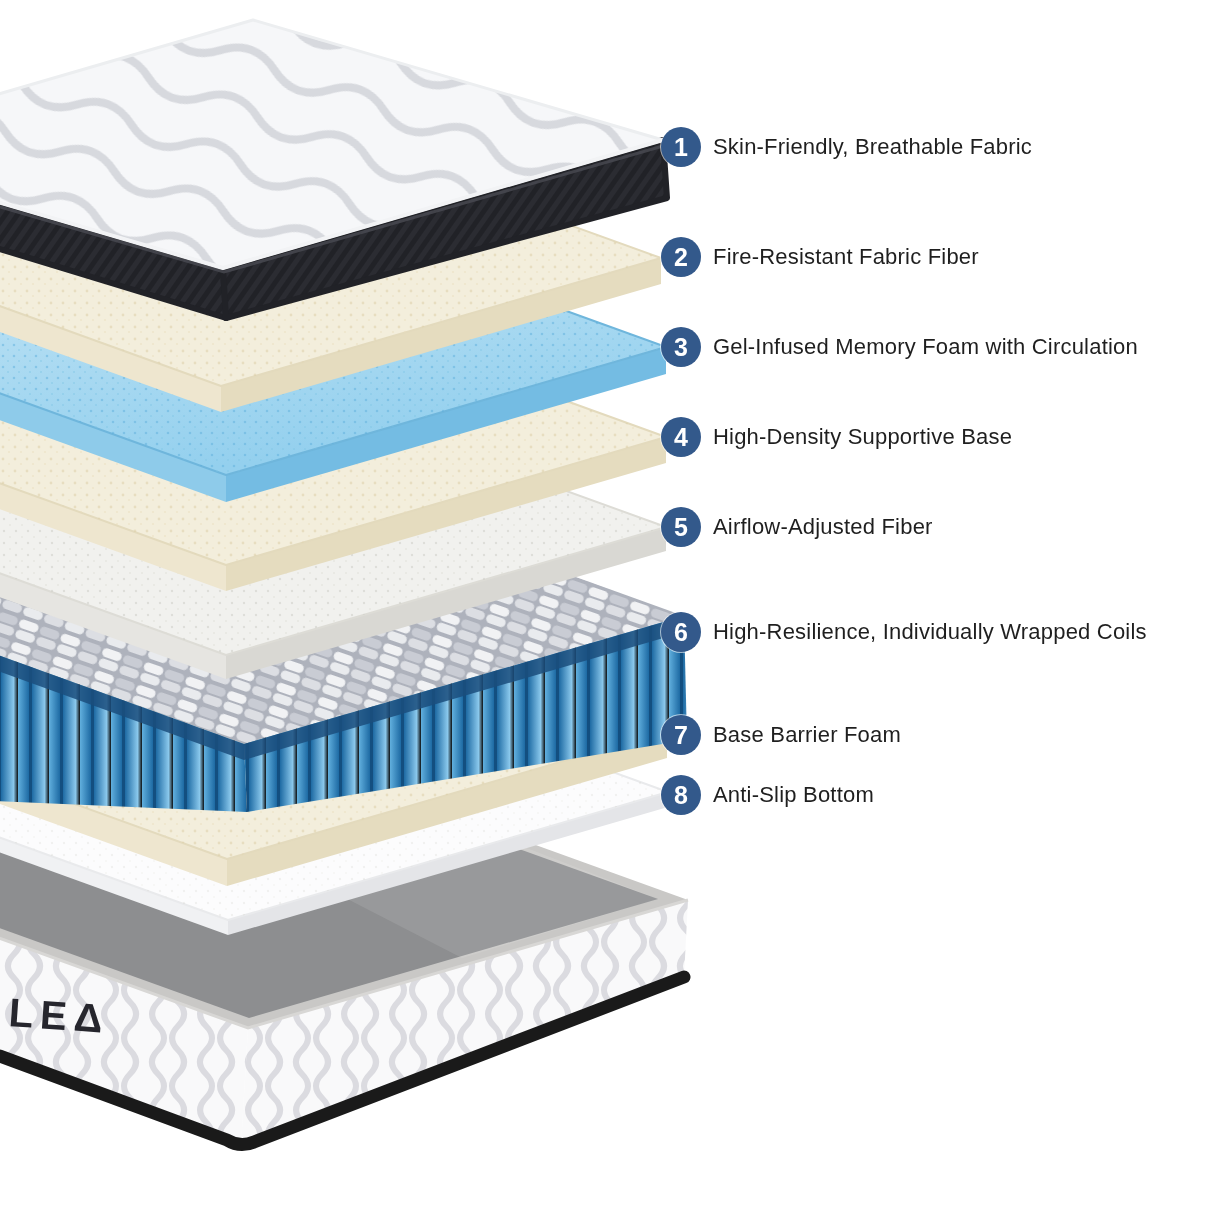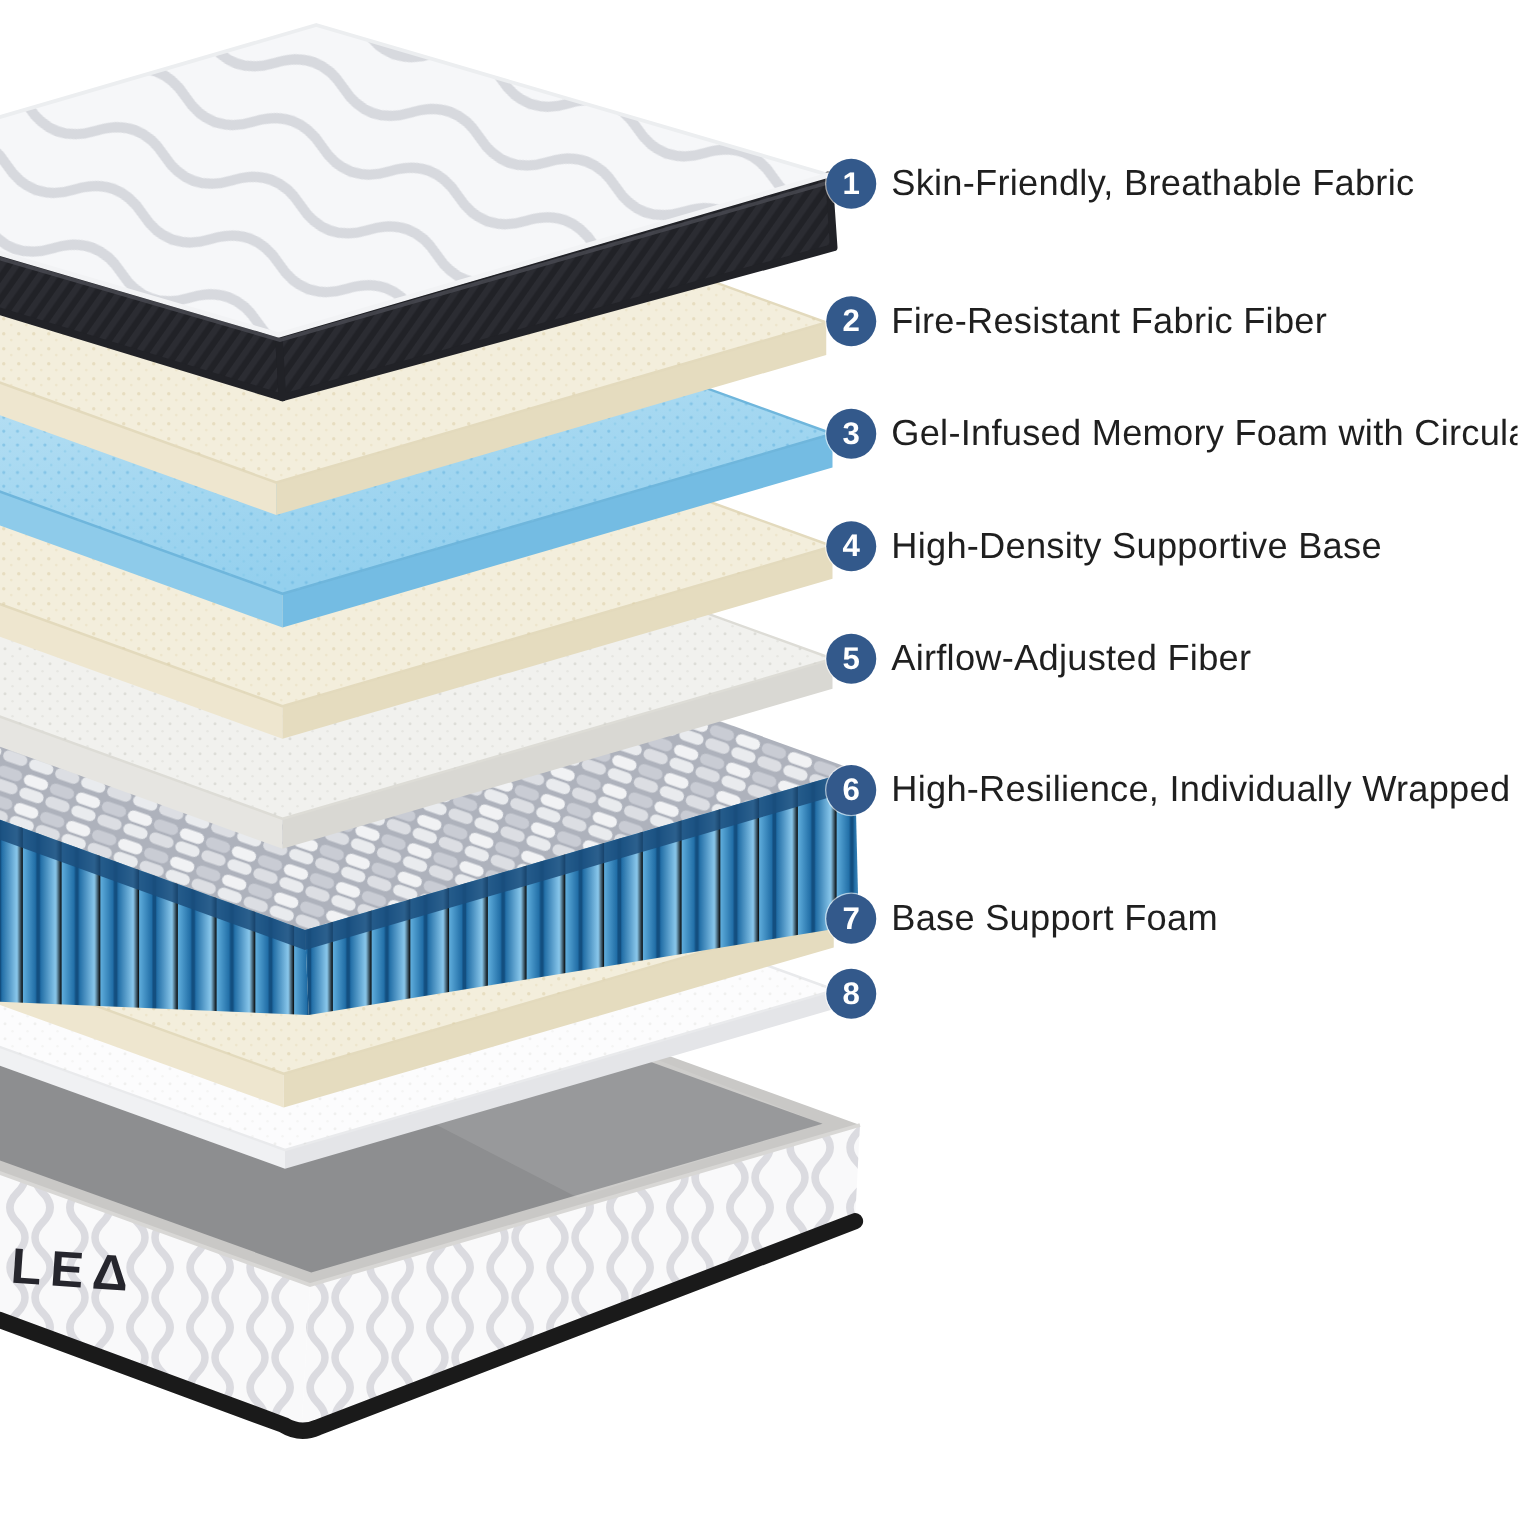--- a/index.html
+++ b/index.html
@@ -4,21 +4,21 @@
 <style>
   html,body{margin:0;padding:0;background:#ffffff;}
   body{width:1214px;height:1214px;overflow:hidden;font-family:"Liberation Sans",sans-serif;}
   .stage{position:relative;width:1214px;height:1214px;background:#ffffff;}
   .stage svg{position:absolute;left:0;top:0;}
   .labels{position:absolute;left:0;top:0;width:100%;height:100%;}
   .row{position:absolute;left:661px;display:flex;align-items:center;gap:12px;white-space:nowrap;}
   .badge{width:40px;height:40px;border-radius:50%;background:var(--badge,#33598b);
          color:var(--badgetxt,#fff);display:flex;align-items:center;justify-content:center;
          font-size:25px;font-weight:700;flex:0 0 auto;box-shadow:0 0 0 1px rgba(255,255,255,.6);}
-  .lbl{font-size:29px;color:var(--labelc,#1f1f1f);letter-spacing:.2px;}
+  .lbl{font-size:22px;color:var(--labelc,#1f1f1f);letter-spacing:.2px;}
 </style>
 </head>
 <body>
 
 <div class="stage">
 
 <svg width="1214" height="1214" viewBox="0 0 1214 1214">
   <defs>
     <pattern id="quilt" width="116" height="100" patternUnits="userSpaceOnUse" patternTransform="rotate(20)">
       <rect width="116" height="100" fill="#f6f7f9"></rect>
@@ -161,20 +161,21 @@
   <div class="row" style="top:507px">
     <span class="badge">5</span>
     <span class="lbl">Airflow-Adjusted Fiber</span>
   </div>
   <div class="row" style="top:612px">
     <span class="badge">6</span>
     <span class="lbl">High-Resilience, Individually Wrapped Coils</span>
   </div>
   <div class="row" style="top:715px">
     <span class="badge">7</span>
-    <span class="lbl">Base Support Foam</span>
+    <span class="lbl">Base Barrier Foam</span>
   </div>
   <div class="row" style="top:775px">
     <span class="badge">8</span>
+    <span class="lbl">Anti-Slip Bottom</span>
   </div>
 </div>
 
 </div>
 
 </body></html>

